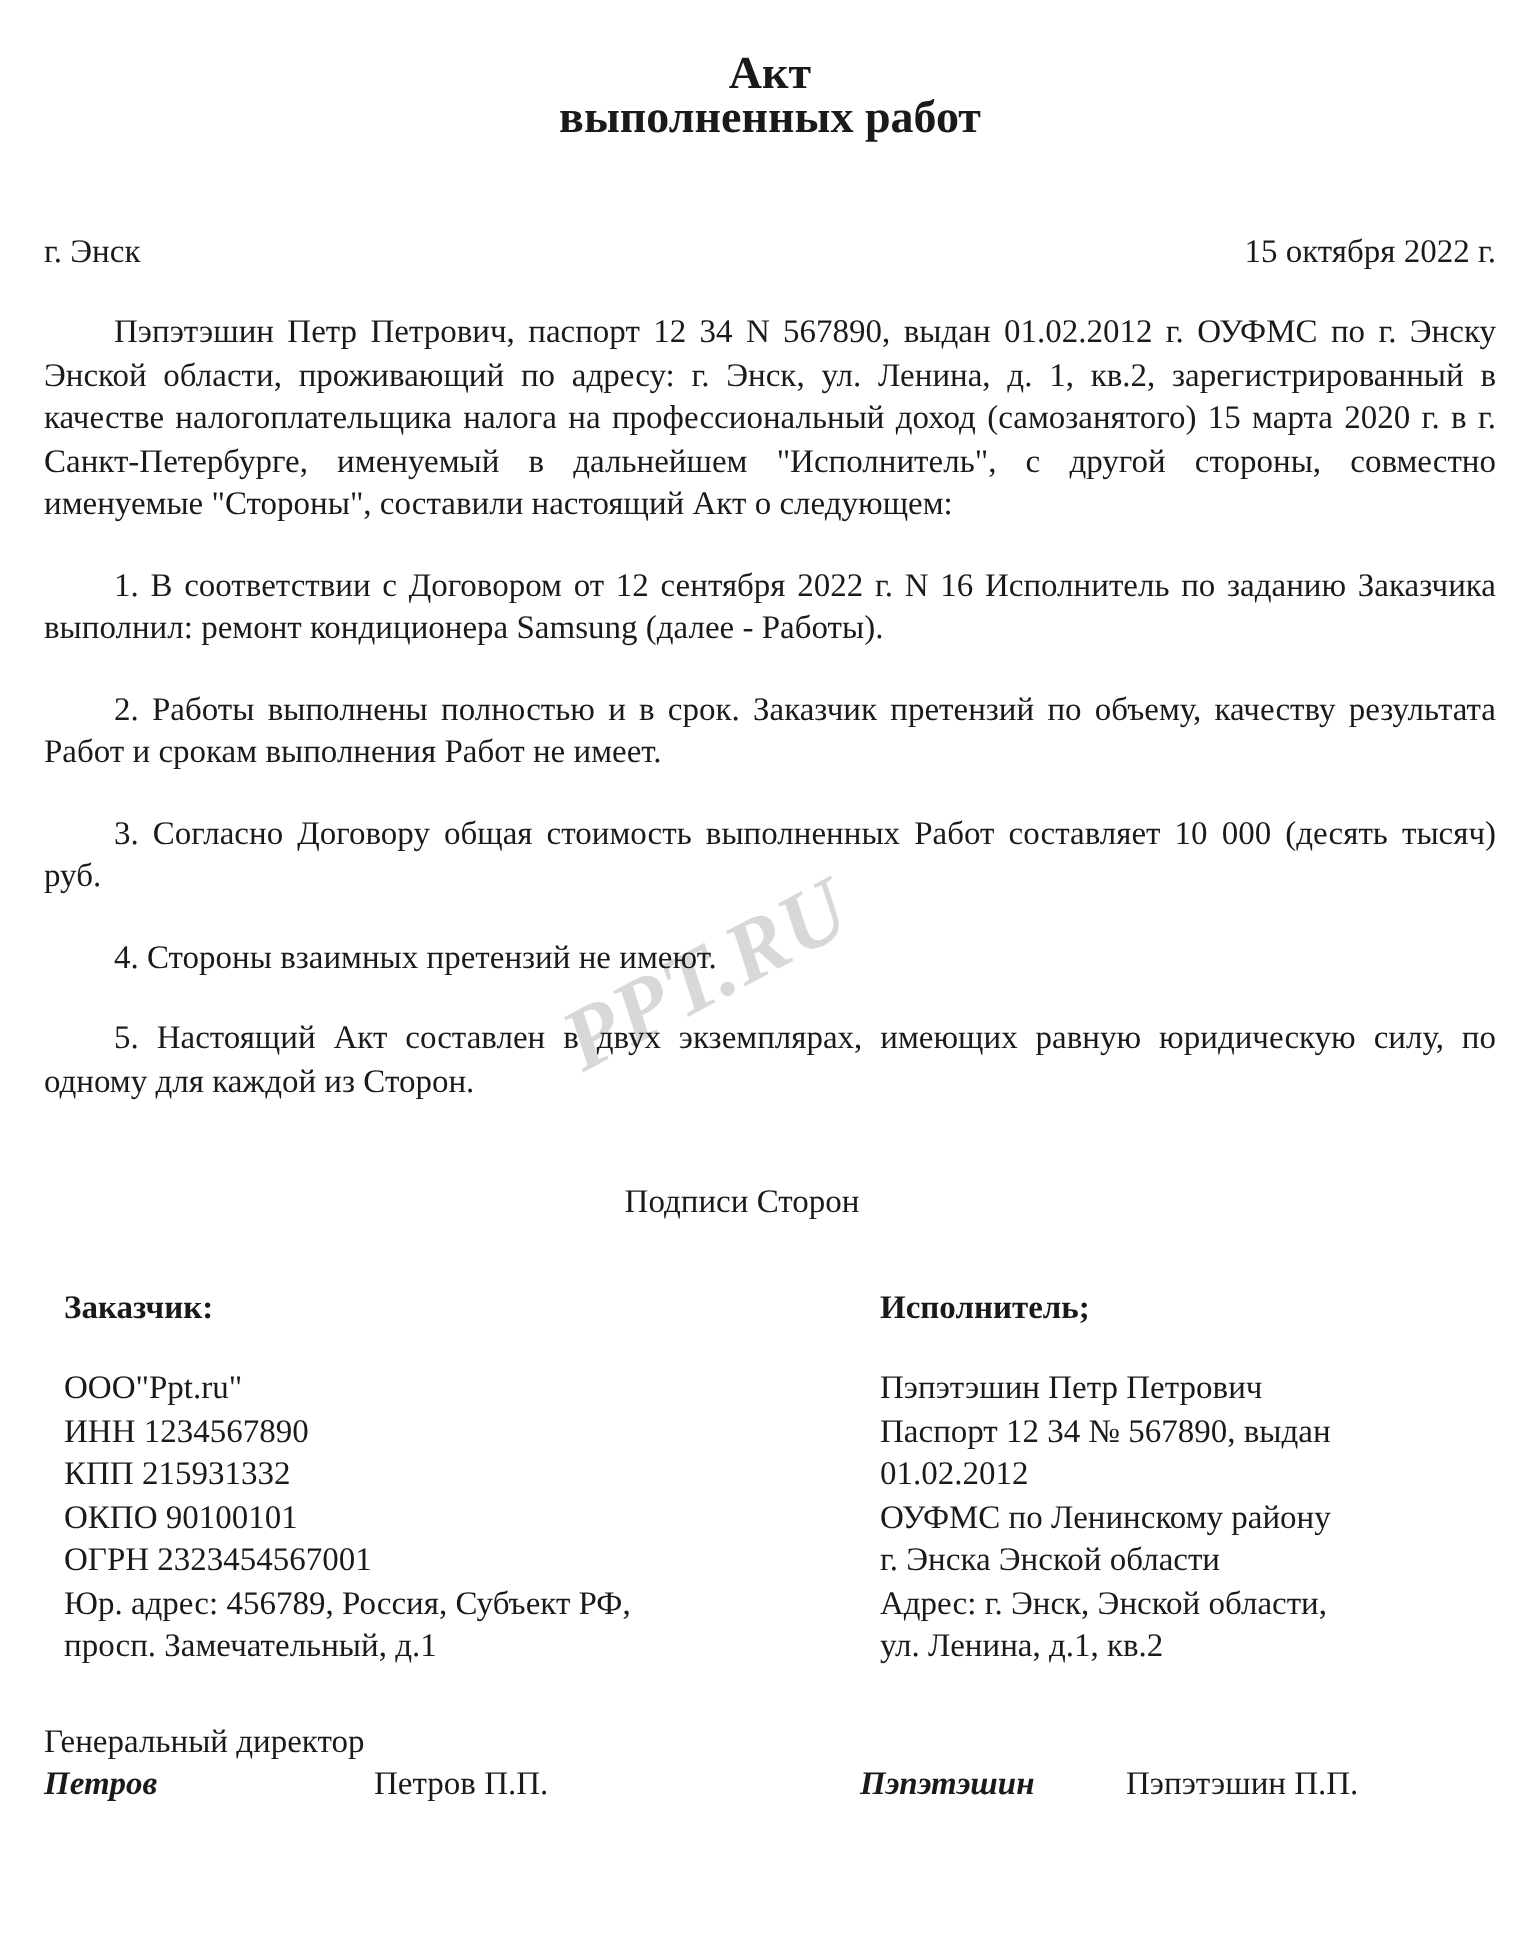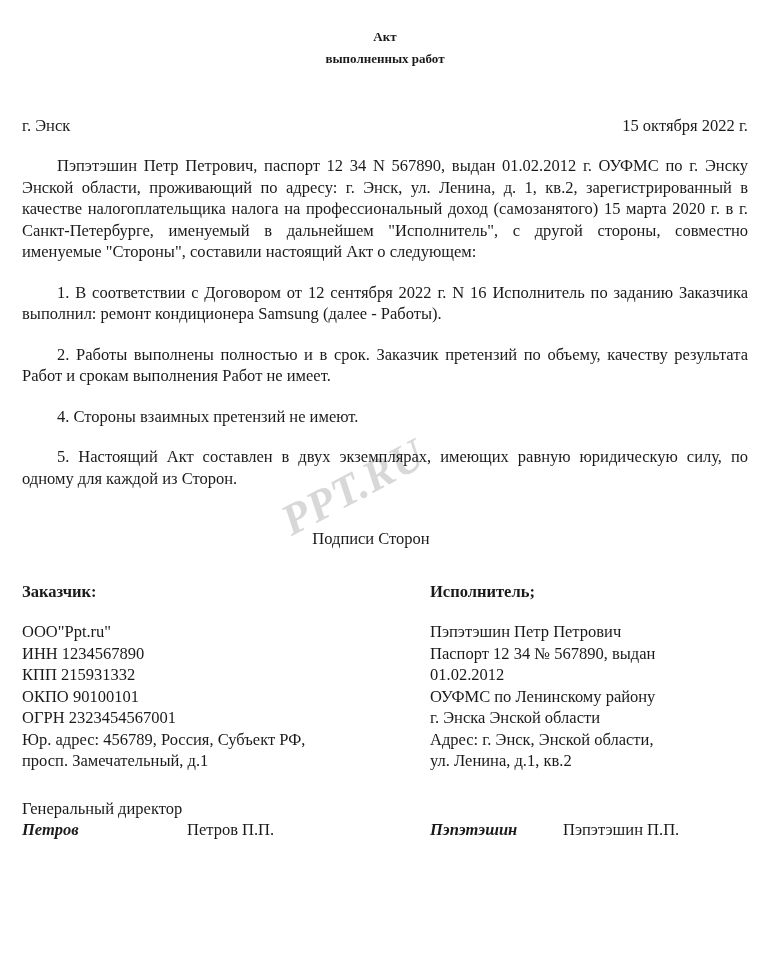--- a/index.html
+++ b/index.html
@@ -48,21 +48,21 @@
   }
 
   .content {
     position: relative;
     z-index: 1;
   }
 
   .title-block {
     text-align: center;
     font-weight: 700;
-    font-size: 13px;
+    font-size: 23px;
     line-height: 22px;
     padding-top: 26px;
   }
   .title-line-1 { display: block; }
   .title-line-2 { display: block; }
 
   .meta-row {
     display: flex;
     justify-content: space-between;
     align-items: baseline;
@@ -89,21 +89,21 @@
   .signatures-heading {
     text-align: center;
     font-size: 16.5px;
     line-height: 20px;
     padding-top: 40px;
     padding-right: 28px;
   }
 
   .columns {
     position: relative;
-    margin: 0 22px 0 22px;
+    margin: 0 22px 0 32px;
     padding-top: 33px;
     display: flex;
   }
   .col-left { width: 408px; flex: 0 0 408px; }
   .col-right { flex: 1 1 auto; }
 
   .col-head {
     font-weight: 700;
     font-size: 16.5px;
     line-height: 20px;
@@ -155,20 +155,21 @@
 
     <div class="meta-row">
       <span>г. Энск</span>
       <span>15 октября 2022 г.</span>
     </div>
 
     <div class="body-block">
       <p class="para">Пэпэтэшин Петр Петрович, паспорт 12 34 N 567890, выдан 01.02.2012 г. ОУФМС по г. Энску Энской области, проживающий по адресу: г. Энск, ул. Ленина, д. 1, кв.2, зарегистрированный в качестве налогоплательщика налога на профессиональный доход (самозанятого) 15 марта 2020 г. в г. Санкт-Петербурге, именуемый в дальнейшем "Исполнитель", с другой стороны, совместно именуемые "Стороны", составили настоящий Акт о следующем:</p>
       <p class="para">1. В соответствии с Договором от 12 сентября 2022 г. N 16 Исполнитель по заданию Заказчика выполнил: ремонт кондиционера Samsung (далее - Работы).</p>
       <p class="para">2. Работы выполнены полностью и в срок. Заказчик претензий по объему, качеству результата Работ и срокам выполнения Работ не имеет.</p>
+      <p class="para">3. Согласно Договору общая стоимость выполненных Работ составляет 10 000 (десять тысяч) руб.</p>
       <p class="para">4. Стороны взаимных претензий не имеют.</p>
       <p class="para">5. Настоящий Акт составлен в двух экземплярах, имеющих равную юридическую силу, по одному для каждой из Сторон.</p>
     </div>
 
     <div class="signatures-heading">Подписи Сторон</div>
 
     <div class="columns">
 
       <div class="col-left">
         <div class="col-head">Заказчик:</div>

